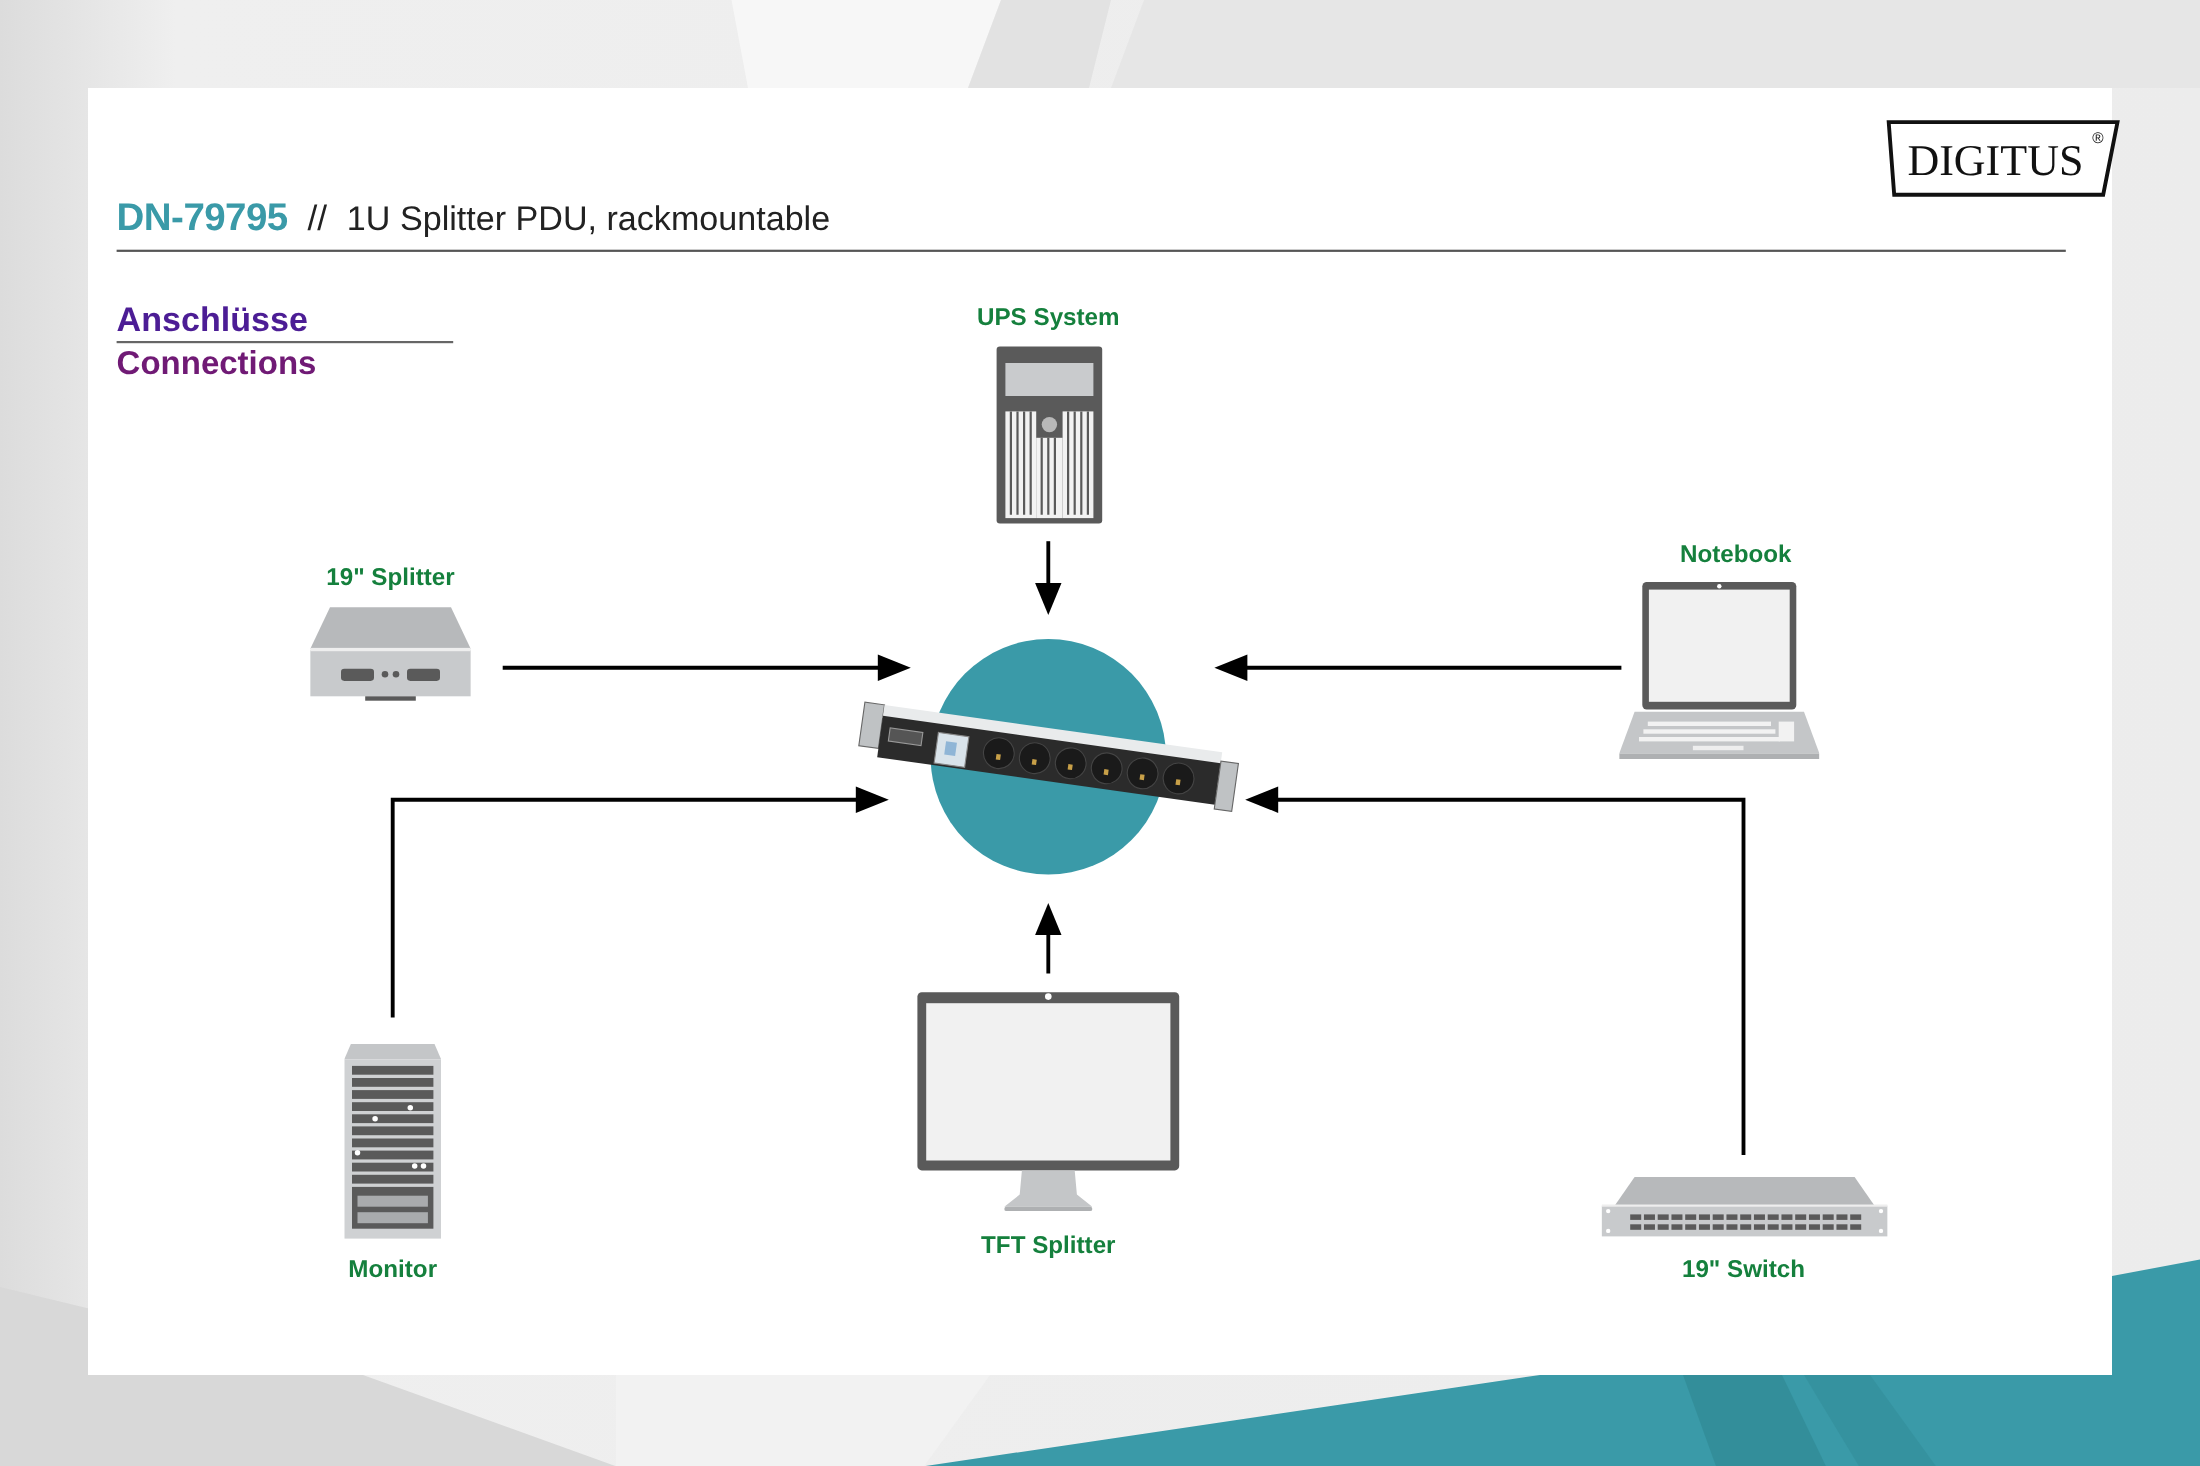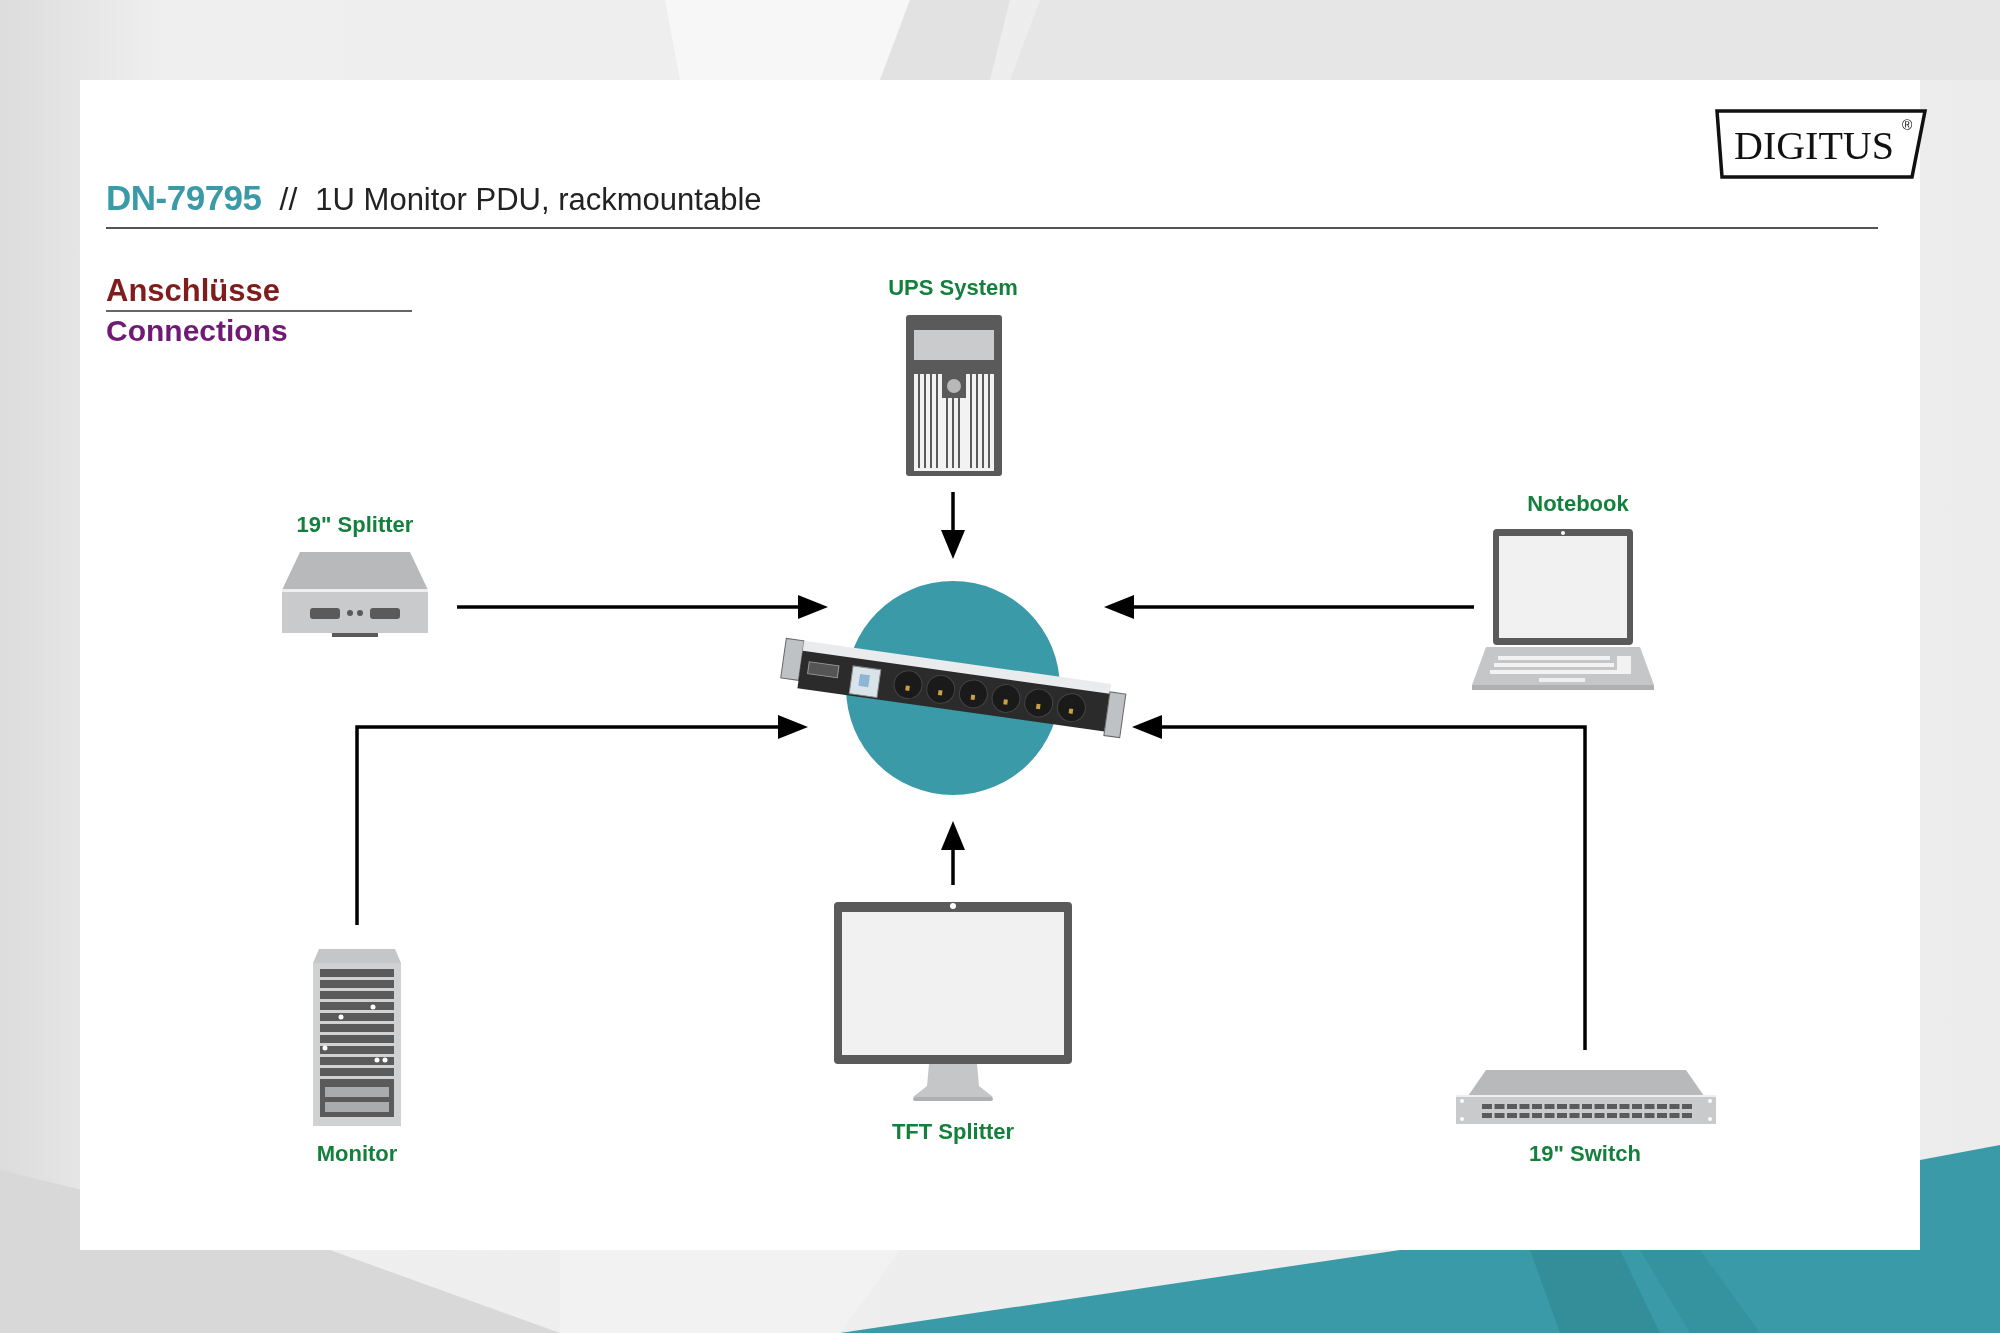--- a/index.html
+++ b/index.html
@@ -5,21 +5,21 @@
   html, body { margin:0; padding:0; }
   body { width:2000px; height:1333px; position:relative; overflow:hidden; background:#e8e8e8; font-family:"Liberation Sans", sans-serif; }
   .bg { position:absolute; inset:0; }
   .card { position:absolute; left:80px; top:80px; width:1840px; height:1170px; background:#ffffff; }
   .title-row { position:absolute; left:106px; top:178px; white-space:nowrap; }
   .sku { font-family:"Liberation Sans", sans-serif; font-weight:bold; font-size:35px; color:#3a9aa8; letter-spacing:-0.5px; }
   .sep { font-size:32px; color:#222; margin:0 18px 0 18px; }
   .subtitle { font-size:31px; color:#222; }
   .title-rule { position:absolute; left:106px; top:227px; width:1772px; height:2px; background:#555; }
   .logo { position:absolute; left:1714px; top:108px; width:214px; height:72px;text-align:center; }
-  .sec-de { position:absolute; left:106px; top:273px; font-weight:bold; font-size:31px; color:#7f1d1d; }
+  .sec-de { position:absolute; left:106px; top:273px; font-weight:bold; font-size:31px; color:#4c1d95; }
   .sec-rule { position:absolute; left:106px; top:310px; width:306px; height:2px; background:#666; }
   .sec-en { position:absolute; left:106px; top:314px; font-weight:bold; font-size:30px; color:#701a75; }
   .label { position:absolute; font-weight:bold; font-size:22px; color:#15803d; white-space:nowrap; transform:translateX(-50%); }
   .device { position:absolute; }
   svg.diagram { position:absolute; left:0; top:0; }
 </style>
 </head>
 <body>
 
 <svg class="bg" width="2000" height="1333" viewBox="0 0 2000 1333">
@@ -37,21 +37,21 @@
   <polygon points="0,1170 330,1250 560,1333 0,1333" fill="#d8d8d8"></polygon>
   <polygon points="560,1250 900,1250 840,1333 560,1333" fill="#f2f2f2"></polygon>
   <polygon points="2000,1145 2000,1333 840,1333 1400,1250 1920,1160" fill="#3a9aa8"></polygon>
   <polygon points="1530,1250 1620,1250 1660,1333 1560,1333" fill="#2f8791" opacity="0.6"></polygon>
   <polygon points="1640,1250 1700,1250 1760,1333 1690,1333" fill="#2f8791" opacity="0.4"></polygon>
 </svg>
 
 <div class="card"></div>
 
 <div class="title-row">
-  <span class="sku">DN-79795</span><span class="sep">//</span><span class="subtitle">1U Monitor PDU, rackmountable</span>
+  <span class="sku">DN-79795</span><span class="sep">//</span><span class="subtitle">1U Splitter PDU, rackmountable</span>
 </div>
 <div class="title-rule"></div>
 
 <div class="logo">
   <svg width="214" height="72" viewBox="0 0 214 72">
     <polygon points="3,3 211,3 198,69 8,69" fill="#fff" stroke="#111" stroke-width="3.5"></polygon>
     <text x="100" y="51" text-anchor="middle" font-family="Liberation Serif, serif" font-size="40" fill="#111" textLength="160" lengthAdjust="spacingAndGlyphs">DIGITUS</text>
     <text x="188" y="22" font-family="Liberation Sans, sans-serif" font-size="14" fill="#111">®</text>
   </svg>
 </div>

